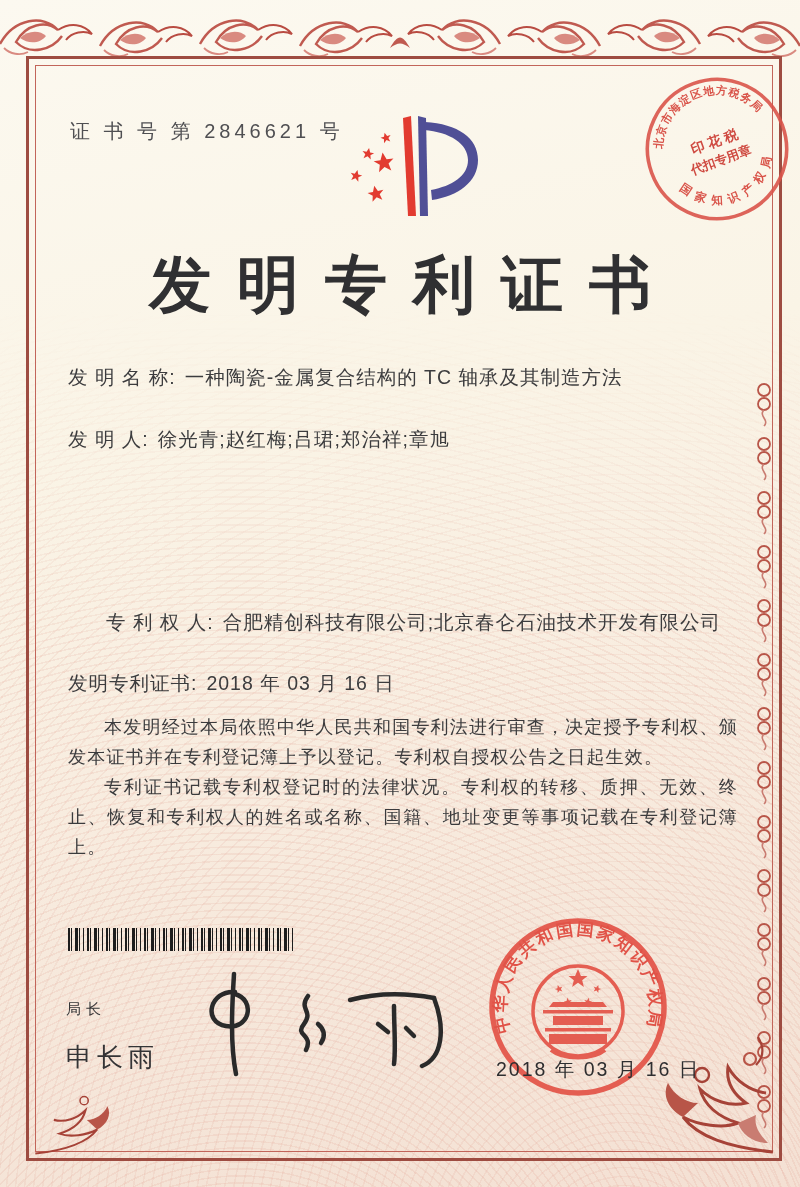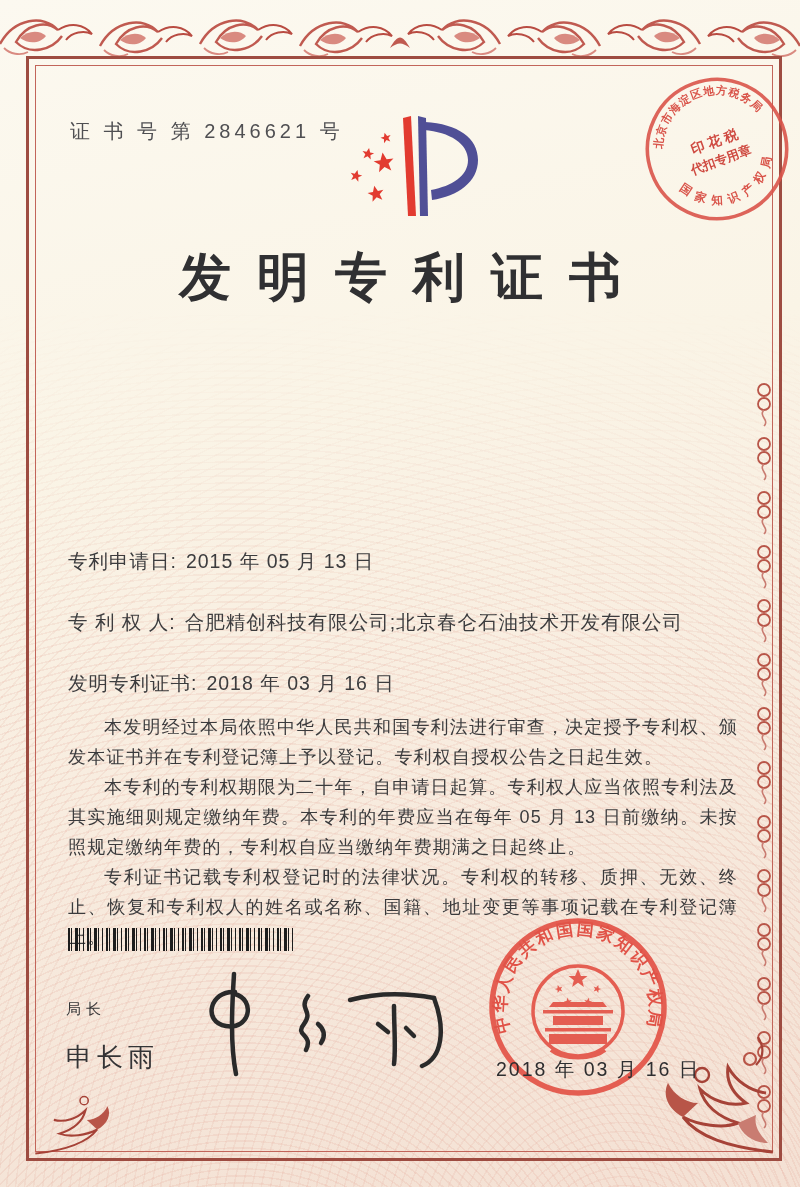--- a/index.html
+++ b/index.html
@@ -20,24 +20,24 @@
   .frame-outer{position:absolute;left:26px;top:56px;right:18px;bottom:26px;border:3px solid #9e4c41;}
   .frame-inner{position:absolute;left:35px;top:65px;right:27px;bottom:35px;border:1px solid #c2655a;}
   .frieze{position:absolute;left:0;top:4px;width:800px;height:64px;}
   .corner-br{position:absolute;right:22px;bottom:30px;width:140px;height:160px;}
   .corner-bl{position:absolute;left:30px;bottom:30px;width:100px;height:110px;transform:scaleX(-1);}
   .right-orn{position:absolute;right:24px;top:380px;width:24px;height:760px;}
   .cert-no{position:absolute;left:70px;top:118px;font-size:20px;letter-spacing:4px;color:#4f4f52;}
   .logo{position:absolute;left:330px;top:86px;width:165px;height:145px;}
   .tax-stamp{position:absolute;left:638px;top:70px;width:158px;height:158px;transform:rotate(-20deg);}
   .title-wrap{position:absolute;left:0;right:0;top:243px;text-align:center;}
-  .title-wrap span{font-size:52px;font-weight:600;letter-spacing:26px;margin-right:-26px;color:#303032;}
+  .title-wrap span{font-size:62px;font-weight:600;letter-spacing:26px;margin-right:-26px;color:#303032;}
   .field{position:absolute;left:68px;font-size:19.5px;letter-spacing:1px;white-space:nowrap;color:#3c3c3e;}
   .field .val{margin-left:9px;}
-  .f0{top:364px;} .f1{top:426px;} .f2{top:487px;} .f3{top:548px;} .f4{top:609px;} .f5{top:670px;}
+  .f0{top:364px;} .f1{top:426px;} .f2{top:487px;} .f3{top:548px;} .f4{top:609px;margin-left:38px;} .f5{top:670px;}
   .body-text{position:absolute;left:68px;right:62px;top:712px;font-size:18px;line-height:30px;
     text-align:justify;letter-spacing:1.2px;color:#3b3b3d;}
   .body-text p{margin:0;text-indent:2em;}
   .barcode{position:absolute;left:68px;top:928px;width:226px;height:23px;
     background:repeating-linear-gradient(90deg,
       #1d1d1d 0 2px, transparent 2px 3px,
       #1d1d1d 3px 4px, transparent 4px 7px,
       #1d1d1d 7px 10px, transparent 10px 11px,
       #1d1d1d 11px 12px, transparent 12px 15px,
       #1d1d1d 15px 16px, transparent 16px 19px);}
@@ -142,33 +142,35 @@
     <text class="tax-arc-top"><textPath href="#taxTop">北京市海淀区地方税务局</textPath></text>
     <text class="tax-arc-bottom"><textPath href="#taxBottom" startOffset="6">国家知识产权局</textPath></text>
     <text class="tax-center" x="75" y="72" text-anchor="middle" font-size="13">印 花 税</text>
     <text class="tax-center" x="75" y="90" text-anchor="middle" font-size="12">代扣专用章</text>
   </svg>
 
   <div class="title-wrap">
     <span>发明专利证书</span>
   </div>
 
-  <div class="field f3">
-    <span>专利申请日:</span><span class="val">2015 年 05 月 13 日</span>
+  <div class="field f0">
+    <span>发 明 名 称:</span><span class="val">一种陶瓷-金属复合结构的 TC 轴承及其制造方法</span>
+  </div>
+  <div class="field f1">
+    <span>发   明   人:</span><span class="val">徐光青;赵红梅;吕珺;郑治祥;章旭</span>
   </div>
   <div class="field f4">
     <span>专 利 权 人:</span><span class="val">合肥精创科技有限公司;北京春仑石油技术开发有限公司</span>
   </div>
   <div class="field f5">
     <span>发明专利证书:</span><span class="val">2018 年 03 月 16 日</span>
   </div>
 
   <div class="body-text">
     <p>本发明经过本局依照中华人民共和国专利法进行审查，决定授予专利权、颁发本证书并在专利登记簿上予以登记。专利权自授权公告之日起生效。</p>
-    <p>本专利的专利权期限为二十年，自申请日起算。专利权人应当依照专利法及其实施细则规定缴纳年费。本专利的年费应当在每年 05 月 13 日前缴纳。未按照规定缴纳年费的，专利权自应当缴纳年费期满之日起终止。</p>
     <p>专利证书记载专利权登记时的法律状况。专利权的转移、质押、无效、终止、恢复和专利权人的姓名或名称、国籍、地址变更等事项记载在专利登记簿上。</p>
   </div>
 
   <div class="barcode"></div>
 
   <div class="signer-title">局长</div>
   <div class="signer-name">申长雨</div>
 
   <svg class="signature" viewBox="0 0 260 118">
     <g fill="none" stroke="#2a2a2a" stroke-width="4.5" stroke-linecap="round">

